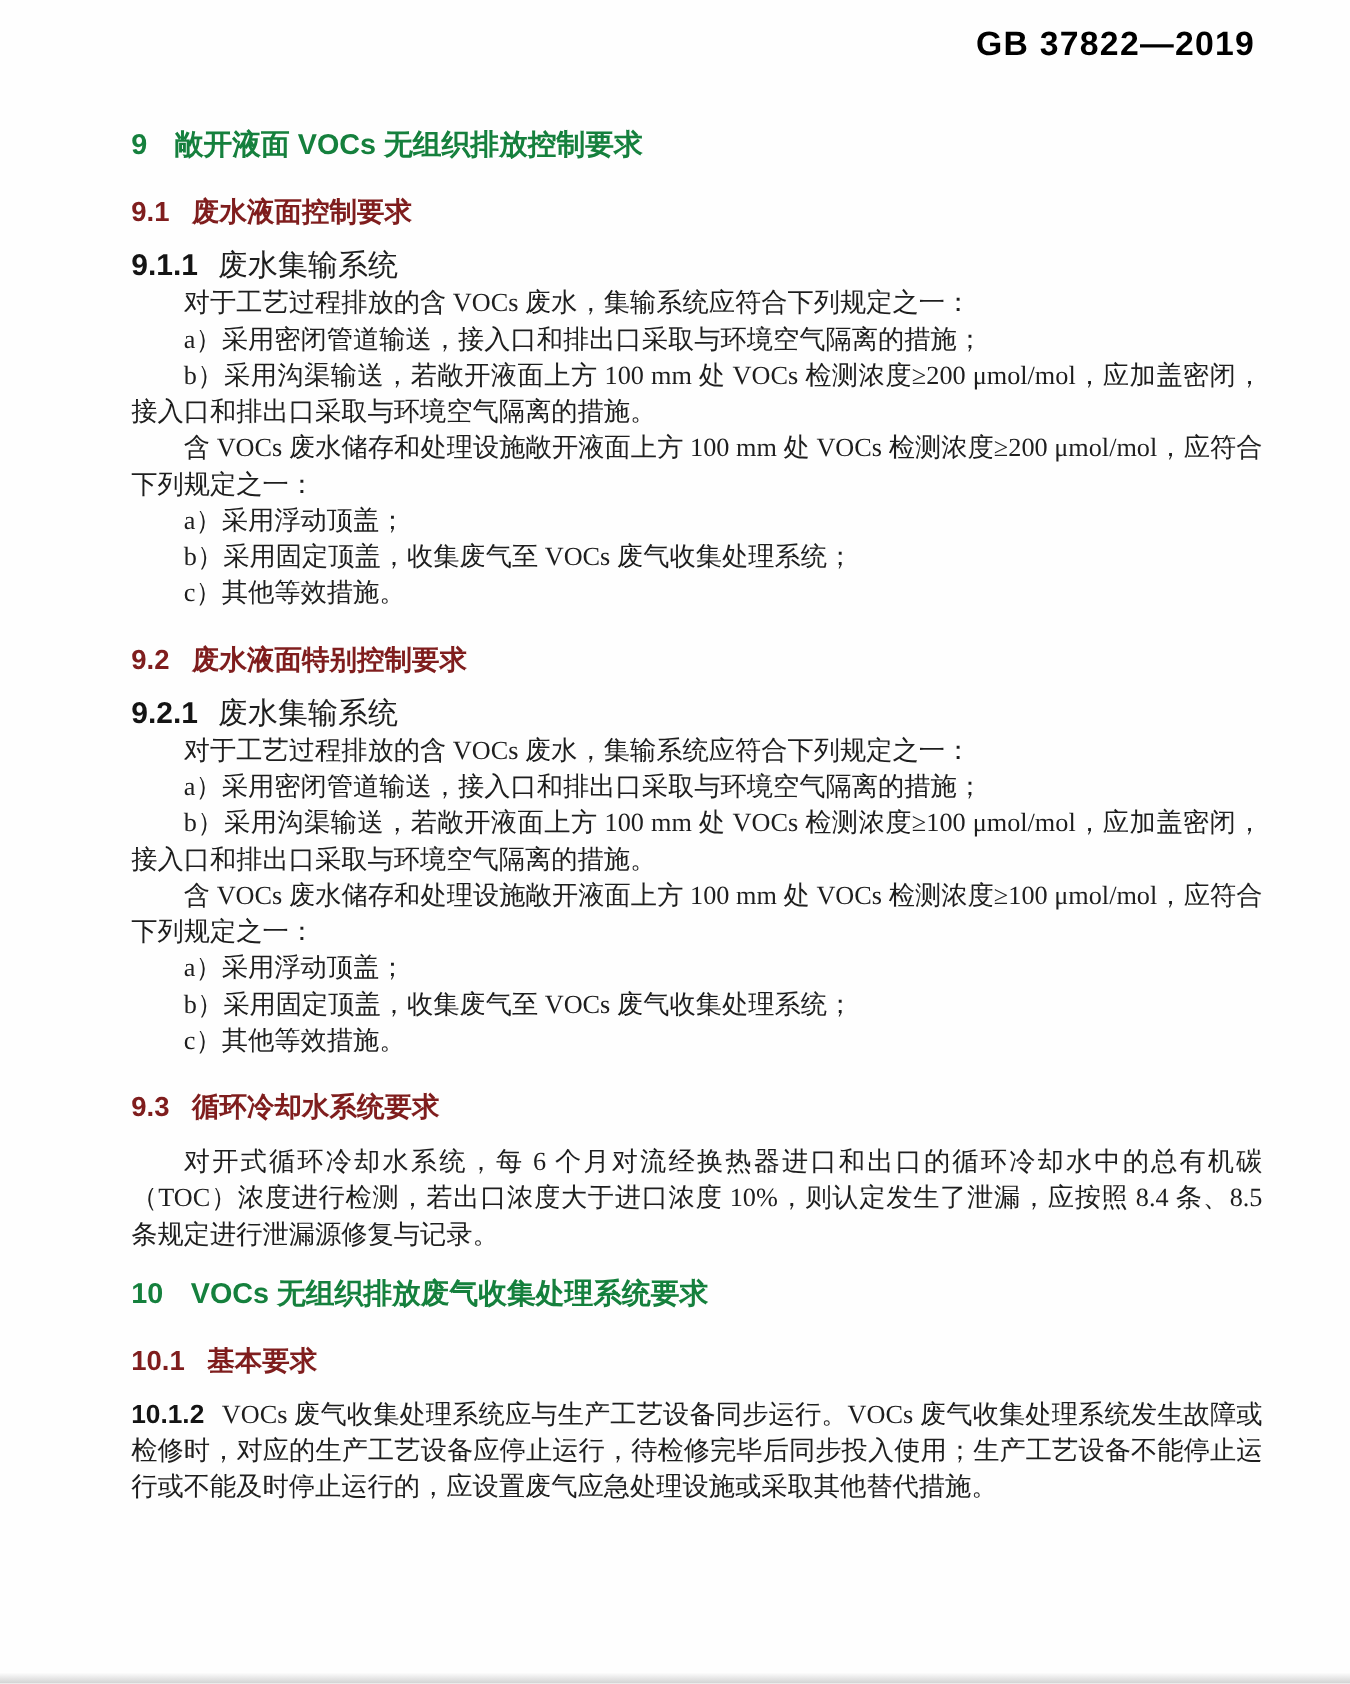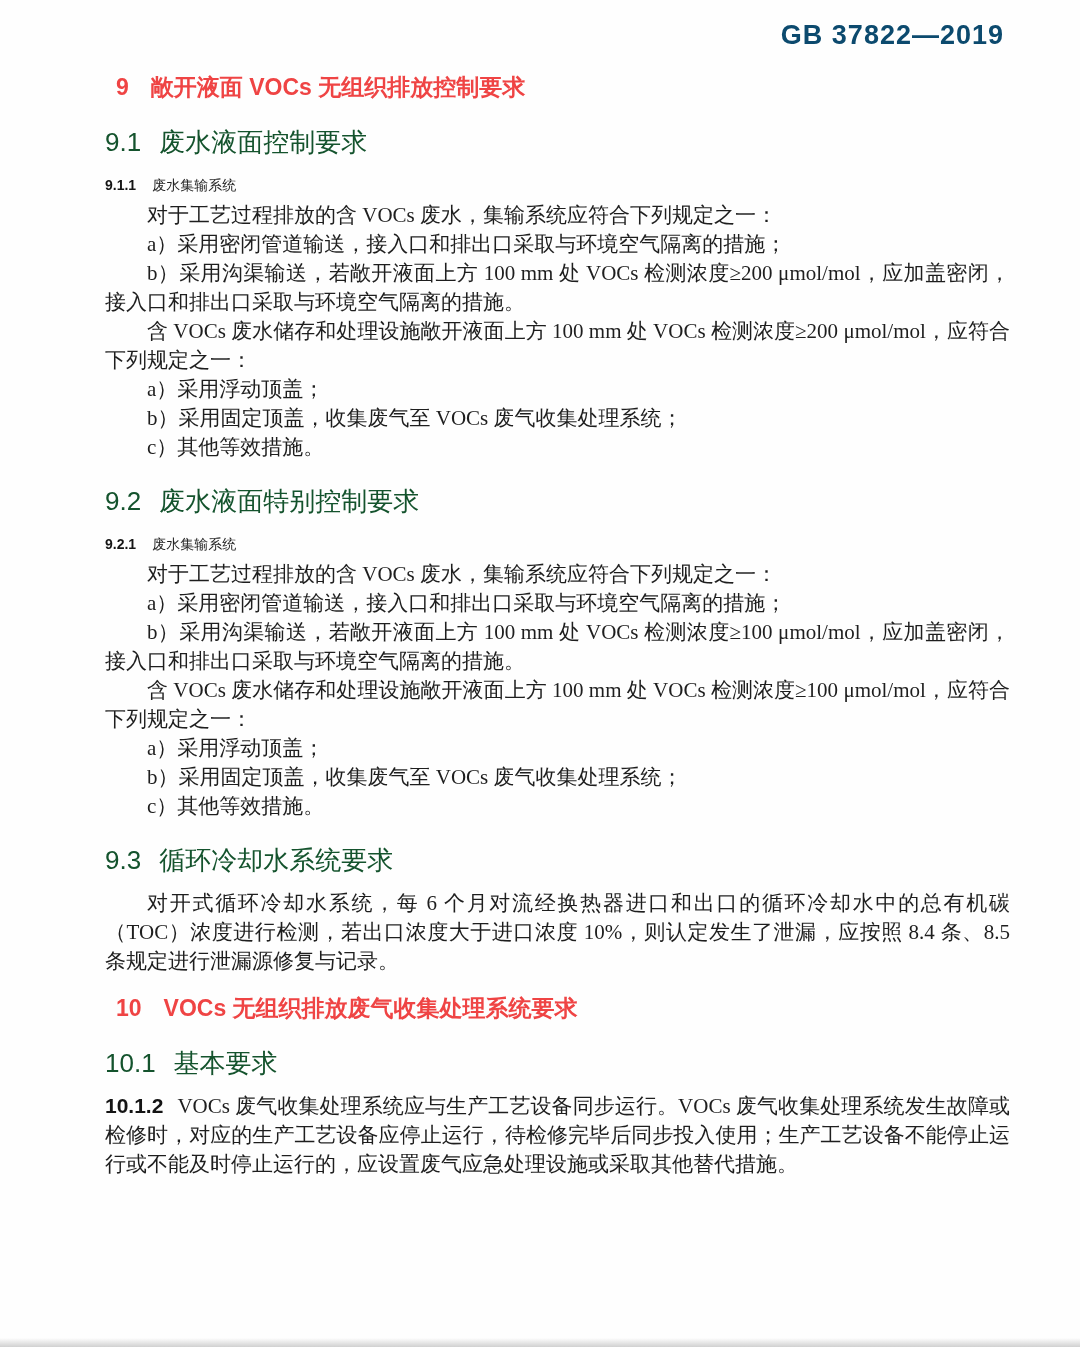--- a/index.html
+++ b/index.html
@@ -16,44 +16,44 @@
   .content {
     padding: 20px 70px 0 105px;
   }
   .doc-number {
     text-align: right;
     padding-right: 6px;
     font-family: "Liberation Sans", "DejaVu Sans", sans-serif;
     font-weight: 700;
     font-size: 27px;
     letter-spacing: 1px;
-    color: #0c4a6e;
-    margin-bottom: 20px;
+    color: #000000;
+    margin-bottom: 48px;
   }
   .h1 {
-    margin: 16px 0 22px 11px;
+    margin: 16px 0 22px 0;
     font-family: "Liberation Sans", "DejaVu Sans", sans-serif;
     font-weight: 700;
     font-size: 23px;
     line-height: 32px;
-    color: #ef4444;
+    color: #15803d;
   }
   .h1 .num { margin-right: 22px; }
   .h2 {
     margin: 24px 0 13px 0;
     font-family: "Liberation Sans", "DejaVu Sans", sans-serif;
-    font-weight: 400;
-    font-size: 26px;
+    font-weight: 700;
+    font-size: 22px;
     line-height: 30px;
-    color: #14532d;
+    color: #7f1d1d;
   }
   .h2 .num { margin-right: 18px; }
   .h3 {
     margin: 2px 0 0 0;
-    font-size: 14px;
+    font-size: 24px;
     line-height: 30px;
   }
   .h3 .num {
     font-family: "Liberation Sans", "DejaVu Sans", sans-serif;
     font-weight: 700;
     margin-right: 16px;
     color: #141414;
   }
   .body {
     margin: 0;

